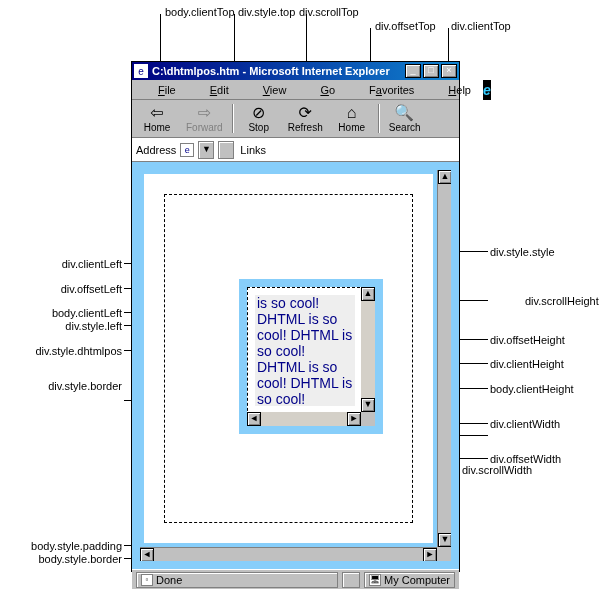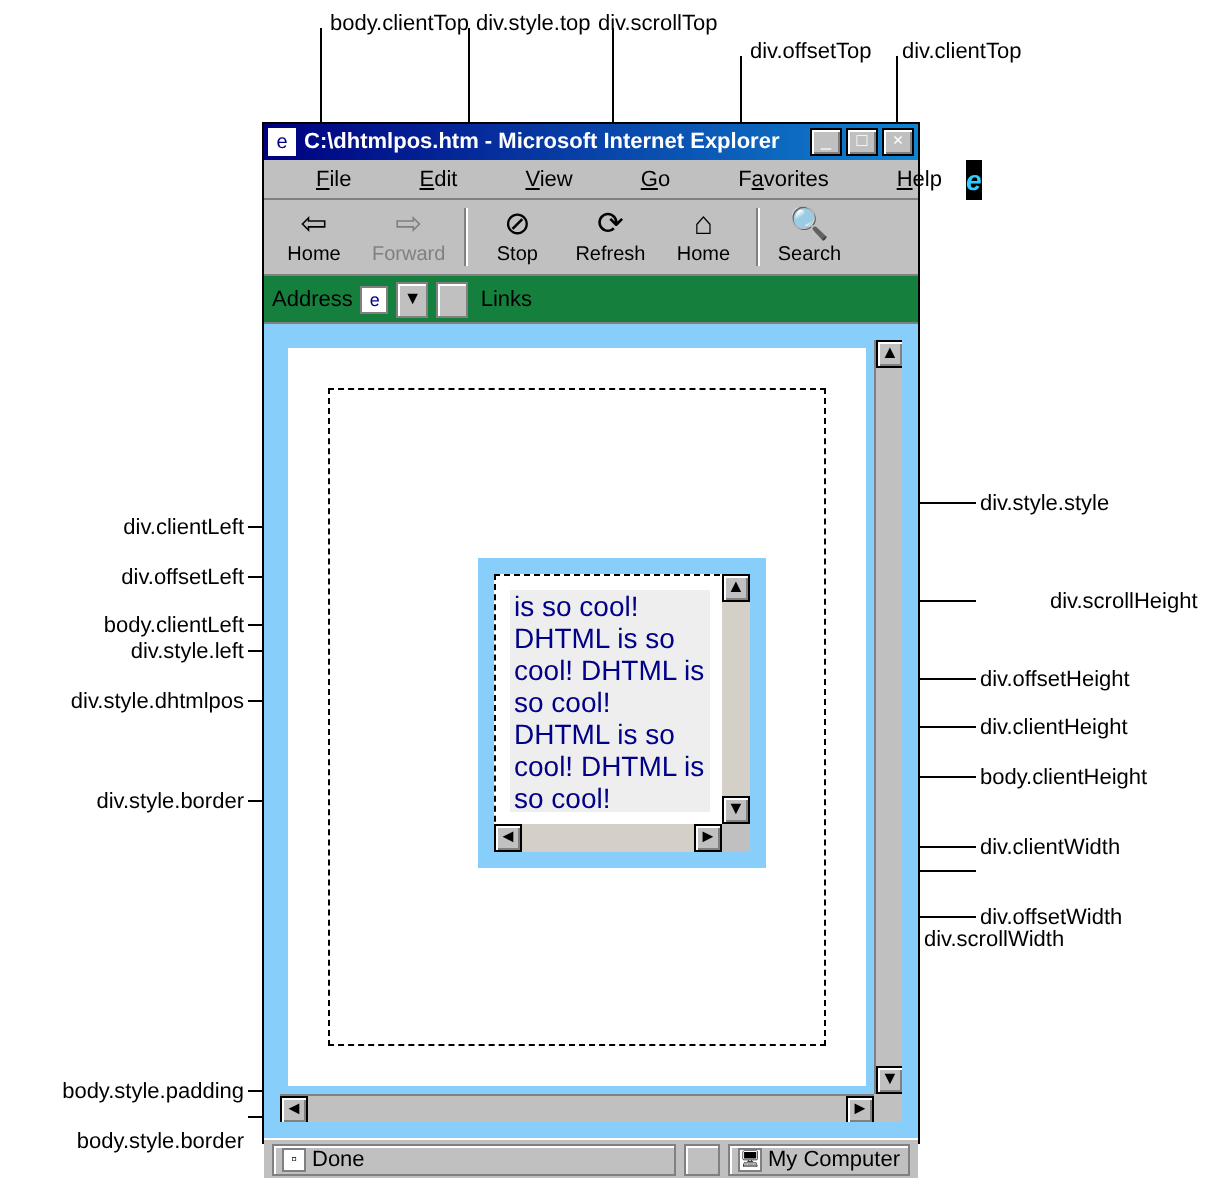--- a/index.html
+++ b/index.html
@@ -79,21 +79,21 @@
     font-size: 10px;
     cursor: default;
   }
   .tbtn .ticon { font-size: 16px; height: 18px; line-height: 18px; }
   .tbtn.disabled { color: #808080; }
   .tsep { width: 1px; background: #808080; margin: 2px 3px; box-shadow: 1px 0 0 #fff; }
   .addrbar {
     display: flex; align-items: center;
     padding: 2px 4px; gap: 4px;
     border-bottom: 1px solid #808080;
-    background: #15803d;
+    background: #ffffff;
     height: 24px;
   }
   .addrbar .lbl { font-size: 11px; }
   .addrbar .docicon { width:14px;height:14px;background:#fff;border:1px solid #808080;font-size:9px;text-align:center;line-height:12px;color:#008;}
   .addrbar .addrbox {
     flex: 1;
     background: #fff;
     border: 1px solid #808080;
     box-shadow: inset 1px 1px 0 #404040;
     height: 18px;
@@ -239,23 +239,23 @@
 <div class="leader" style="left:234px;top:14px;width:1px;height:245px;"></div>
 <div class="leader" style="left:306px;top:14px;width:1px;height:266px;"></div>
 <div class="leader" style="left:370px;top:28px;width:1px;height:226px;"></div>
 <div class="leader" style="left:448px;top:28px;width:1px;height:242px;"></div>
 
 <div class="ann" style="left:38px;top:258px;text-align:right;width:84px;">div.clientLeft</div>
 <div class="ann" style="left:38px;top:283px;text-align:right;width:84px;">div.offsetLeft</div>
 <div class="ann" style="left:28px;top:307px;text-align:right;width:94px;">body.clientLeft</div>
 <div class="ann" style="left:48px;top:320px;text-align:right;width:74px;">div.style.left</div>
 <div class="ann" style="left:18px;top:345px;text-align:right;width:104px;">div.style.dhtmlpos</div>
-<div class="ann" style="left:28px;top:395px;text-align:right;width:94px;">div.style.border</div>
+<div class="ann" style="left:28px;top:380px;text-align:right;width:94px;">div.style.border</div>
 <div class="ann" style="left:3px;top:540px;text-align:right;width:119px;">body.style.padding</div>
-<div class="ann" style="left:3px;top:553px;text-align:right;width:119px;margin-top:12px;">body.style.border</div>
+<div class="ann" style="left:3px;top:553px;text-align:right;width:119px;">body.style.border</div>
 
 <div class="leader" style="left:124px;top:263px;width:109px;height:1px;"></div>
 <div class="leader" style="left:124px;top:288px;width:60px;height:1px;"></div>
 <div class="leader" style="left:124px;top:312px;width:24px;height:1px;"></div>
 <div class="leader" style="left:124px;top:325px;width:60px;height:1px;"></div>
 <div class="leader" style="left:124px;top:350px;width:122px;height:1px;"></div>
 <div class="leader" style="left:124px;top:400px;width:110px;height:1px;"></div>
 <div class="leader" style="left:124px;top:545px;width:40px;height:1px;"></div>
 <div class="leader" style="left:124px;top:558px;width:20px;height:1px;"></div>
 

